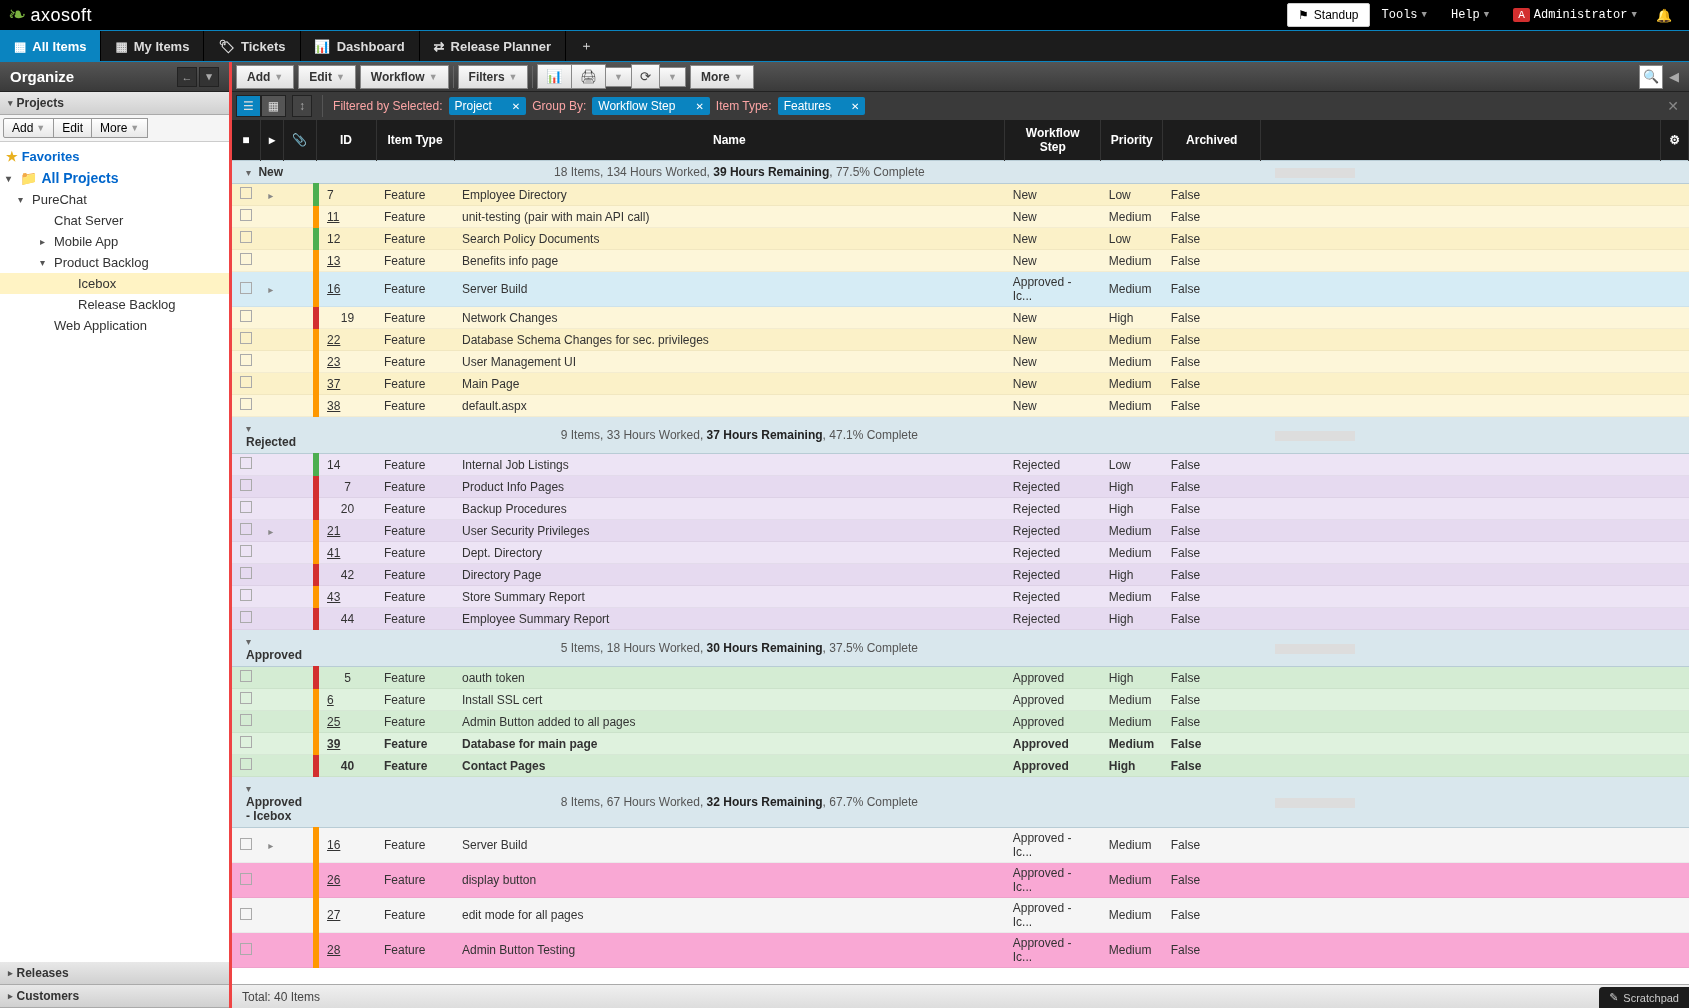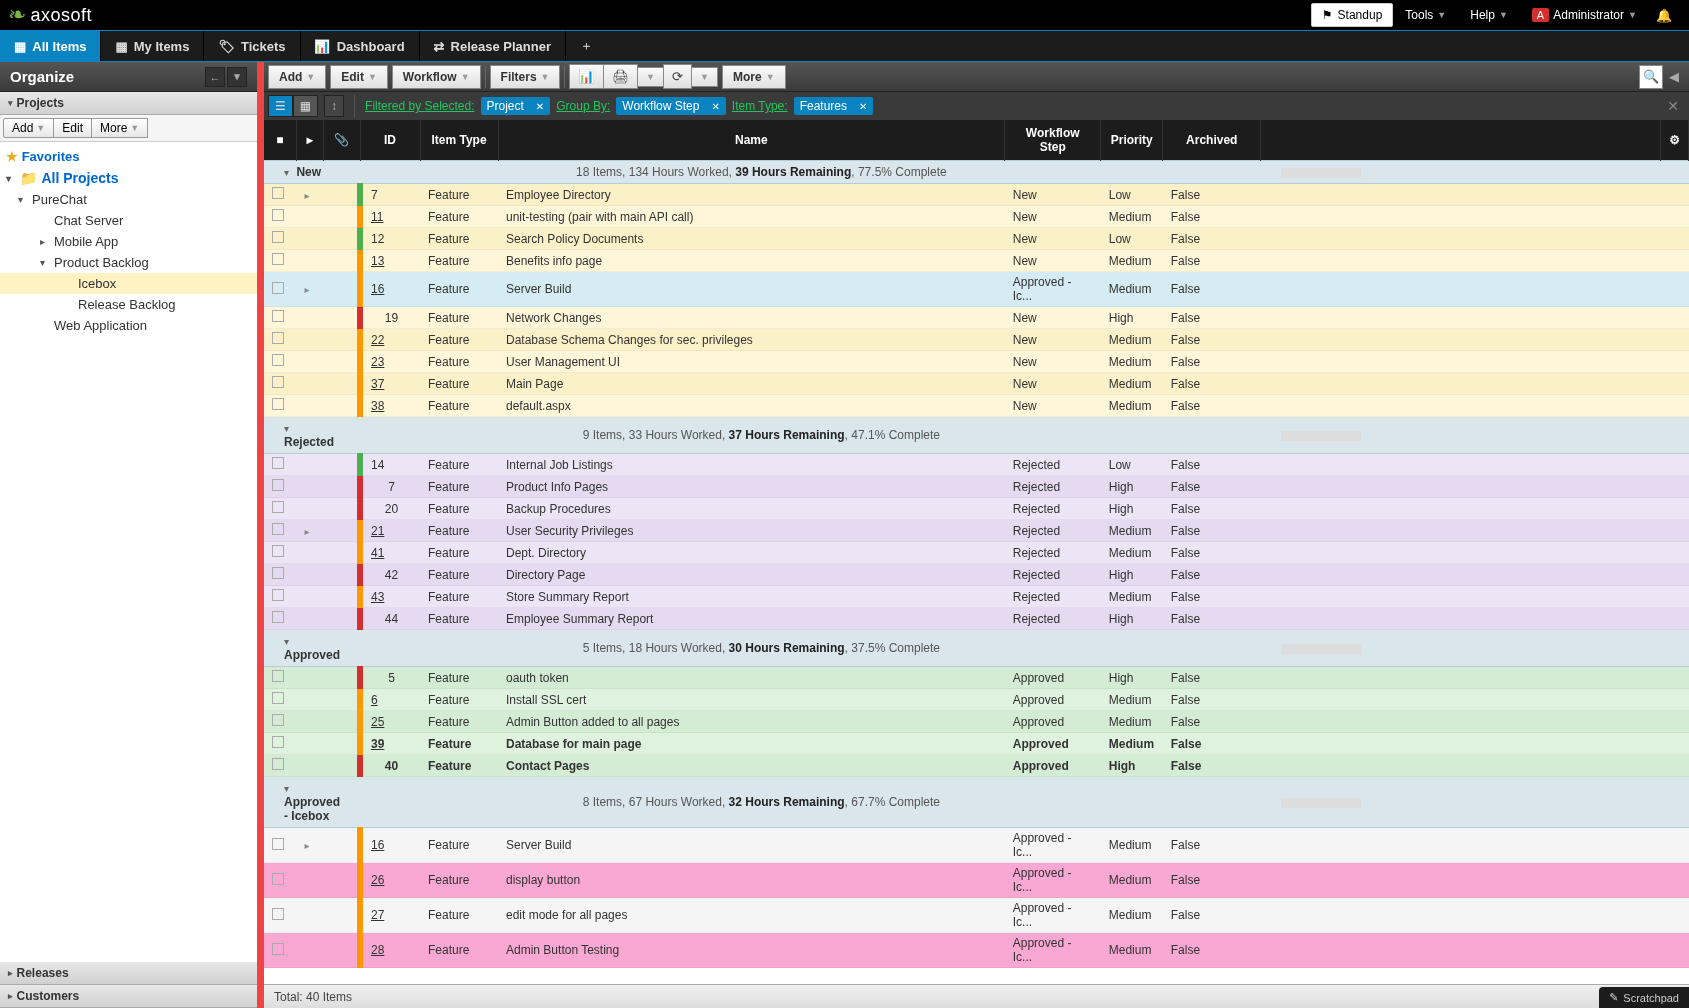--- a/index.html
+++ b/index.html
@@ -5,37 +5,37 @@
 * { box-sizing: border-box; margin: 0; padding: 0; }
 body { font-family: "Helvetica Neue", Arial, sans-serif; font-size: 13px; background: #000; color: #333; overflow: hidden; }
 
 
 .top-header { background: #000; height: 30px; display: flex; align-items: center; padding: 0 8px; }
 .logo { display: flex; align-items: center; gap: 4px; }
 .logo-leaf { color: #7cb342; font-size: 22px; }
 .logo-text { color: #fff; font-size: 18px; font-weight: 300; letter-spacing: 0.5px; }
 .top-header-right { margin-left: auto; display: flex; align-items: center; gap: 0; }
 .standup-btn { background: #fff; border: 1px solid #ccc; padding: 4px 10px; font-size: 12px; cursor: pointer; display: flex; align-items: center; gap: 5px; border-radius: 2px; }
-.top-menu-item { color: #fff; padding: 6px 12px; cursor: pointer; display: flex; align-items: center; gap: 4px; font-size: 12px; }
+.top-menu-item { color: #fff; padding: 6px 12px; cursor: pointer; display: flex; align-items: center; gap: 4px; font-size: 12px; font-family: Liberation Mono, monospace; }
 .admin-badge { background: #d32f2f; color: #fff; padding: 1px 5px; font-size: 11px; border-radius: 2px; }
 .bell-icon { color: #888; padding: 0 8px; cursor: pointer; }
 .caret { font-size: 9px; color: #999; }
 
 
 .tab-bar { background: #1c1c1c; height: 32px; border-top: 1px solid #0a84c0; border-bottom: 1px solid #0a84c0; display: flex; align-items: stretch; }
 .tab { padding: 0 14px; display: flex; align-items: center; gap: 6px; color: #ddd; font-size: 13px; font-weight: bold; cursor: pointer; border-right: 1px solid #000; }
 .tab.active { background: #0a84c0; color: #fff; }
 .tab-icon { font-size: 13px; }
 .tab-add { padding: 0 14px; display: flex; align-items: center; color: #ddd; cursor: pointer; }
 
 
 .main { display: flex; height: calc(100vh - 62px); }
 
 
-.sidebar { width: 264px; background: #fff; border-right: 7px solid #ef4444; display: flex; flex-direction: column; }
+.sidebar { width: 232px; background: #fff; border-right: 3px solid #ef4444; display: flex; flex-direction: column; }
 .sidebar-header { background: linear-gradient(#555, #3a3a3a); color: #fff; height: 30px; display: flex; align-items: center; padding: 0 10px; font-size: 15px; font-weight: bold; border-bottom: 1px solid #222; }
 .sidebar-header-arrows { margin-left: auto; display: flex; gap: 2px; }
 .sidebar-header-arrow { background: #333; color: #aaa; width: 20px; height: 20px; display: flex; align-items: center; justify-content: center; font-size: 11px; cursor: pointer; border: 1px solid #222; }
 .section-title { background: linear-gradient(#e8e8e8, #d0d0d0); padding: 4px 8px; font-size: 12px; font-weight: bold; color: #333; border-bottom: 1px solid #aaa; display: flex; align-items: center; gap: 4px; cursor: pointer; }
 .section-title .caret { color: #555; }
 .sidebar-toolbar { display: flex; gap: 0; padding: 3px; border-bottom: 1px solid #ccc; background: #f5f5f5; }
 .sidebar-btn { background: linear-gradient(#fff, #e8e8e8); border: 1px solid #999; padding: 2px 8px; font-size: 12px; cursor: pointer; display: flex; align-items: center; gap: 3px; }
 .sidebar-btn:first-child { border-radius: 2px 0 0 2px; }
 .sidebar-btn + .sidebar-btn { margin-left: -1px; }
 .tree { flex: 1; overflow: auto; padding: 4px 0; }
@@ -63,43 +63,43 @@
 .tb-icon-btn + .tb-icon-btn { margin-left: -1px; }
 .search-icon-box { margin-left: auto; background: #fff; border: 1px solid #888; width: 24px; height: 24px; display: flex; align-items: center; justify-content: center; cursor: pointer; }
 .collapse-icon { color: #aaa; padding: 0 6px; cursor: pointer; }
 
 
 .filter-bar { background: #3a3a3a; height: 28px; display: flex; align-items: center; padding: 0 4px; gap: 6px; color: #ccc; font-size: 12px; }
 .view-toggle { display: flex; }
 .view-toggle-btn { background: #555; border: 1px solid #222; padding: 3px 6px; cursor: pointer; color: #ddd; }
 .view-toggle-btn.active { background: #0a84c0; }
 .sort-btn { background: #444; border: 1px solid #222; padding: 3px 6px; cursor: pointer; color: #aaa; }
-.filter-label { color: #22c55e; text-decoration: underline; }
-.filter-chip { background: #0a84c0; color: #fff; padding: 2px 6px; border-radius: 2px; display: flex; align-items: center; gap: 12px; cursor: pointer; }
+.filter-label { color: #fca5a5; }
+.filter-chip { background: #0a84c0; color: #fff; padding: 2px 6px; border-radius: 2px; display: flex; align-items: center; gap: 20px; cursor: pointer; }
 .filter-chip .x { font-size: 10px; cursor: pointer; }
 .filter-bar-close { margin-left: auto; color: #888; cursor: pointer; padding: 0 6px; font-size: 14px; }
 
 
 .table-wrap { flex: 1; overflow: auto; position: relative; }
 table { width: 100%; border-collapse: collapse; font-size: 12px; }
 thead th { background: #1c1c1c; color: #fff; padding: 6px 8px; text-align: left; font-weight: bold; font-size: 12px; border-right: 1px solid #333; position: sticky; top: 0; z-index: 2; }
 thead th.center { text-align: center; }
 .col-check { width: 24px; }
 .col-expand { width: 22px; }
 .col-attach { width: 22px; }
 .col-id { width: 60px; }
 .col-type { width: 78px; }
 .col-name { width: auto; }
 .col-step { width: 96px; }
 .col-priority { width: 62px; }
 .col-archived { width: 98px; }
 .col-progress { width: 400px; }
 .col-gear { width: 26px; }
 
-.group-row td { background: #d9e7ed; border-top: 1px solid #b8ccd5; border-bottom: 1px solid #b8ccd5; padding: 4px 20px; font-size: 12px; }
+.group-row td { background: #d9e7ed; border-top: 1px solid #b8ccd5; border-bottom: 1px solid #b8ccd5; padding: 4px 14px; font-size: 12px; }
 .group-toggle { color: #666; font-size: 10px; margin-right: 4px; }
 .group-name { font-weight: bold; color: #333; }
 .group-stats { text-align: center; color: #555; }
 .group-stats strong { color: #222; }
 .progress-bar { width: 80px; height: 10px; background: #ddd; display: inline-block; position: relative; vertical-align: middle; }
 .progress-fill { height: 100%; background: #0a84c0; }
 
 tbody tr.data-row td { padding: 3px 8px; border-bottom: 1px solid rgba(0,0,0,0.04); }
 tr.data-row.bg-yellow td { background: #fdf6d9; }
 tr.data-row.bg-yellow:nth-child(even) td { background: #fbf1c8; }

